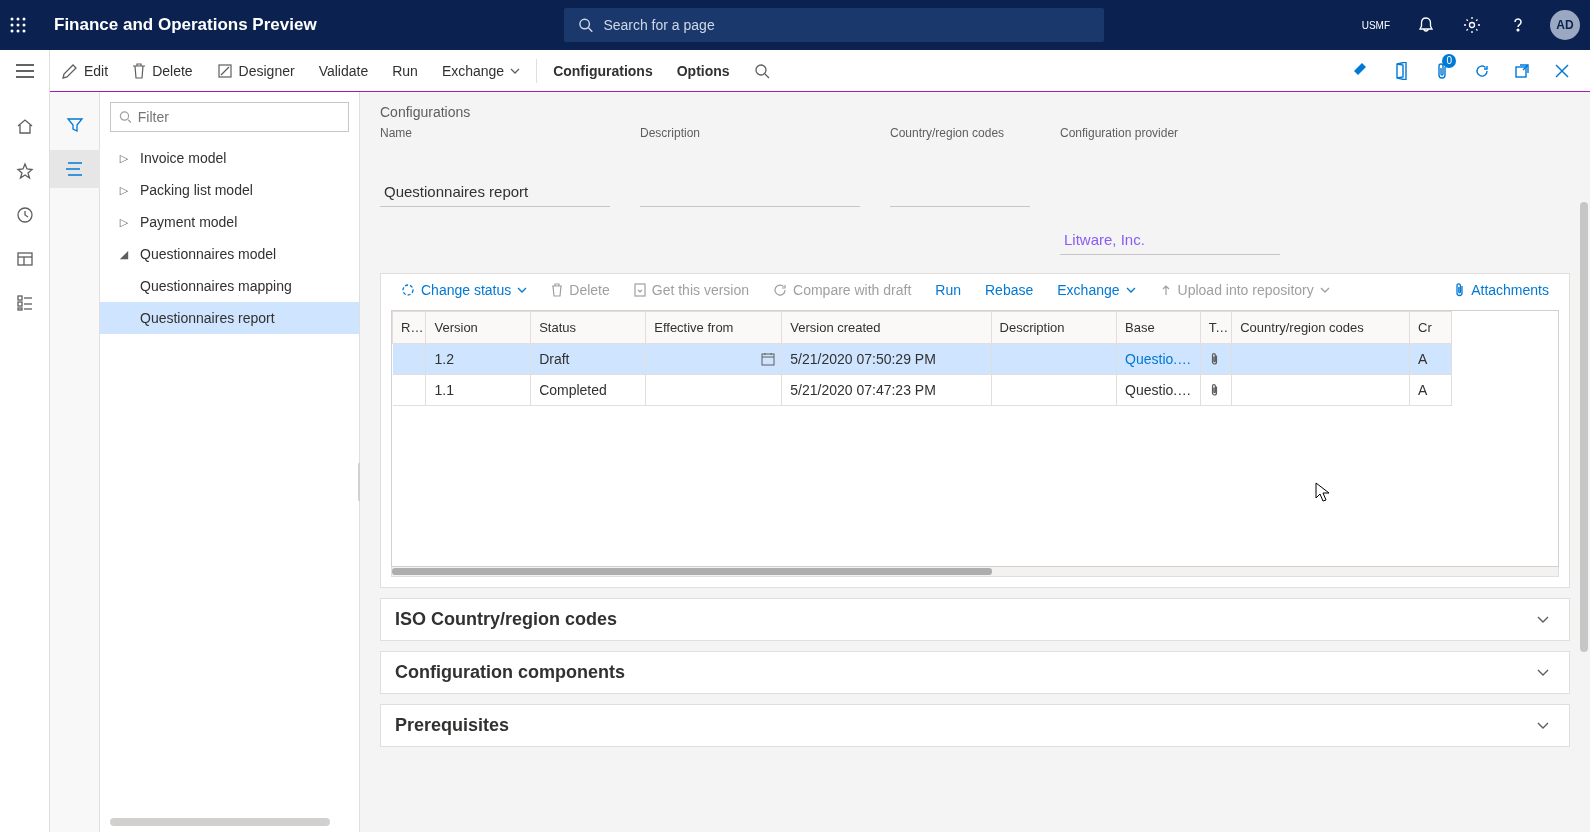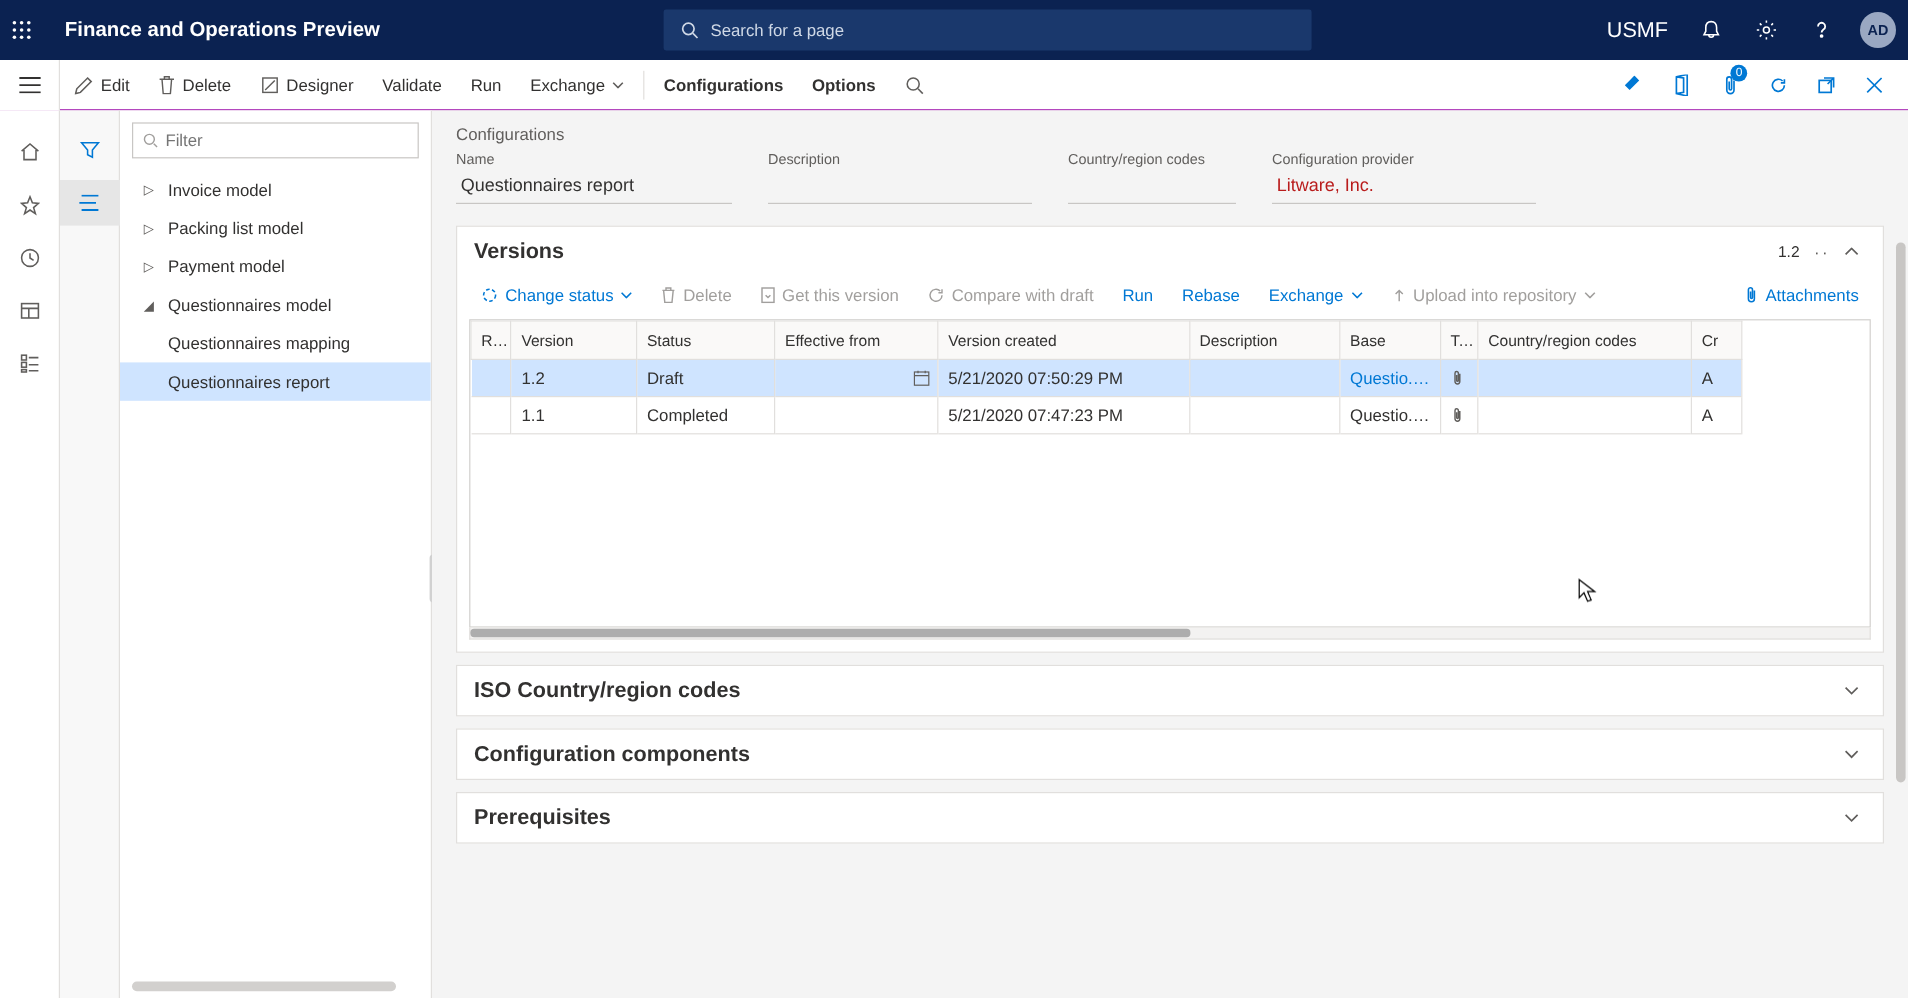--- a/index.html
+++ b/index.html
@@ -8,21 +8,21 @@
 
 .topnav { background: #0b2251; height: 50px; display: flex; align-items: center; color: #fff; padding: 0 10px; }
 .topnav .waffle { width: 40px; text-align: center; font-size: 18px; cursor: pointer; }
 .topnav .title { font-size: 17px; font-weight: 600; margin-left: 4px; flex: 0 0 auto; }
 .topnav .spacer { flex: 1; }
 .topnav .search { background: #1a386c; height: 34px; width: 540px; border-radius: 2px; display: flex; align-items: center; margin: 0 auto; padding: 0 14px; justify-content: flex-end; }
 .topnav .search svg { margin-right: 10px; }
 .topnav .search input { background: transparent; border: none; color: #d0d9e8; font-size: 14px; outline: none; width: 100%; }
 .topnav .search input::placeholder { color: #cfd8e6; }
 .topnav .right { display: flex; align-items: center; gap: 6px; }
-.topnav .right .company { font-size: 18px; padding: 0 10px; }
+.topnav .right .company { font-size: 10px; padding: 0 10px; }
 .topnav .right .icon-btn { width: 40px; height: 50px; display: flex; align-items: center; justify-content: center; cursor: pointer; }
 .topnav .avatar { width: 30px; height: 30px; border-radius: 50%; background: #9aa8c2; color: #0b2251; display: flex; align-items: center; justify-content: center; font-size: 12px; font-weight: 600; margin-left: 6px; }
 
 
 .actionpane { background: #fff; border-bottom: 1px solid #a21caf; height: 42px; display: flex; align-items: center; padding-left: 50px; }
 .actionpane .hamburger { position: absolute; left: 0; width: 50px; height: 42px; display: flex; align-items: center; justify-content: center; cursor: pointer; border-right: 1px solid #e1dfdd; background:#fff; }
 .actionpane .cmd { display: flex; align-items: center; height: 42px; padding: 0 12px; cursor: pointer; color: #323130; gap: 6px; font-size: 14px; }
 .actionpane .cmd svg { stroke: #605e5c; }
 .actionpane .divider { width: 1px; height: 24px; background: #e1dfdd; margin: 0 4px; }
 .actionpane .ap-right { margin-left: auto; display: flex; align-items: center; padding-right: 10px; gap: 4px; }
@@ -48,24 +48,24 @@
 .treepane .tree-item.child { padding-left: 40px; }
 .treepane .tree-item.selected { background: #cfe4ff; }
 .treepane .tree-item .arrow { width: 16px; display: inline-flex; justify-content: center; margin-right: 8px; color: #605e5c; font-size: 11px; }
 .treepane .hscroll { position: absolute; bottom: 6px; left: 10px; width: 220px; height: 8px; background: #d2d0ce; border-radius: 4px; }
 .treepane .splitter { position: absolute; right: -5px; top: 50%; width: 6px; height: 40px; background: #d1d1d1; border-radius: 3px; cursor: col-resize; }
 
 .content { flex: 1; overflow: auto; padding: 12px 20px 20px 20px; position: relative; background:#f4f4f4;}
 .breadcrumb { color: #605e5c; font-size: 14px; margin-bottom: 6px; }
 
 .field-row { display: flex; gap: 30px; margin-bottom: 18px; }
-.field { display: flex; flex-direction: column; }
+.field { display: flex; flex-direction: column; gap: 37px; }
 .field .label { font-size: 12px; color: #605e5c; margin-bottom: 4px; }
 .field .value { font-size: 15px; border-bottom: 1px solid #c8c6c4; min-height: 26px; padding: 2px 4px; }
-.field .value.link { color: #b91c1c; cursor: pointer; }
+.field .value.link { color: #8b5cf6; cursor: pointer; margin-top: 48px; }
 
 .panel { background: #fff; border: 1px solid #e1dfdd; margin-bottom: 10px; }
 .panel .panel-header { display: flex; align-items: center; padding: 10px 14px; cursor: pointer; }
 .panel .panel-header .panel-title { font-size: 18px; font-weight: 600; }
 .panel .panel-header .spacer { flex: 1; }
 .panel .panel-header .meta { font-size: 13px; color: #323130; margin-right: 12px; }
 .panel .panel-header .chev { width: 18px; text-align: center; color: #605e5c; }
 
 .versions-toolbar { display: flex; align-items: center; gap: 4px; padding: 4px 10px 8px 10px; flex-wrap: wrap; }
 .vt-cmd { display: flex; align-items: center; gap: 6px; padding: 4px 10px; cursor: pointer; font-size: 14px; border-radius: 2px; }
@@ -341,31 +341,20 @@
         <div class="label">Country/region codes</div>
         <div class="value"></div>
       </div>
       <div class="field" style="width:220px">
         <div class="label">Configuration provider</div>
         <div class="value link">Litware, Inc.</div>
       </div>
     </div>
 
     <div class="panel">
-      <div class="panel-header">
-        <div class="panel-title">Versions</div>
-        <div class="spacer"></div>
-        <div class="meta">1.2</div>
-        <div style="color:#605e5c; letter-spacing:2px; margin-right:12px; cursor:pointer">··</div>
-        <div class="chev">
-            <svg width="12" height="8" viewBox="0 0 12 8" fill="none" stroke="#605e5c" stroke-width="1.4">
-              <path d="M1 6 l5 -5 5 5"></path>
-            </svg>
-          </div>
-      </div>
 
       <div class="versions-toolbar">
         <div class="vt-cmd blue">
           <svg width="14" height="14" viewBox="0 0 14 14" fill="none" stroke-width="1.3">
               <circle cx="7" cy="7" r="5" stroke-dasharray="3 2"></circle>
             </svg>
           <span>Change status</span>
           <svg width="10" height="6" viewBox="0 0 10 6" fill="none" stroke-width="1.3">
               <path d="M1 1l4 4 4-4"></path>
             </svg>

